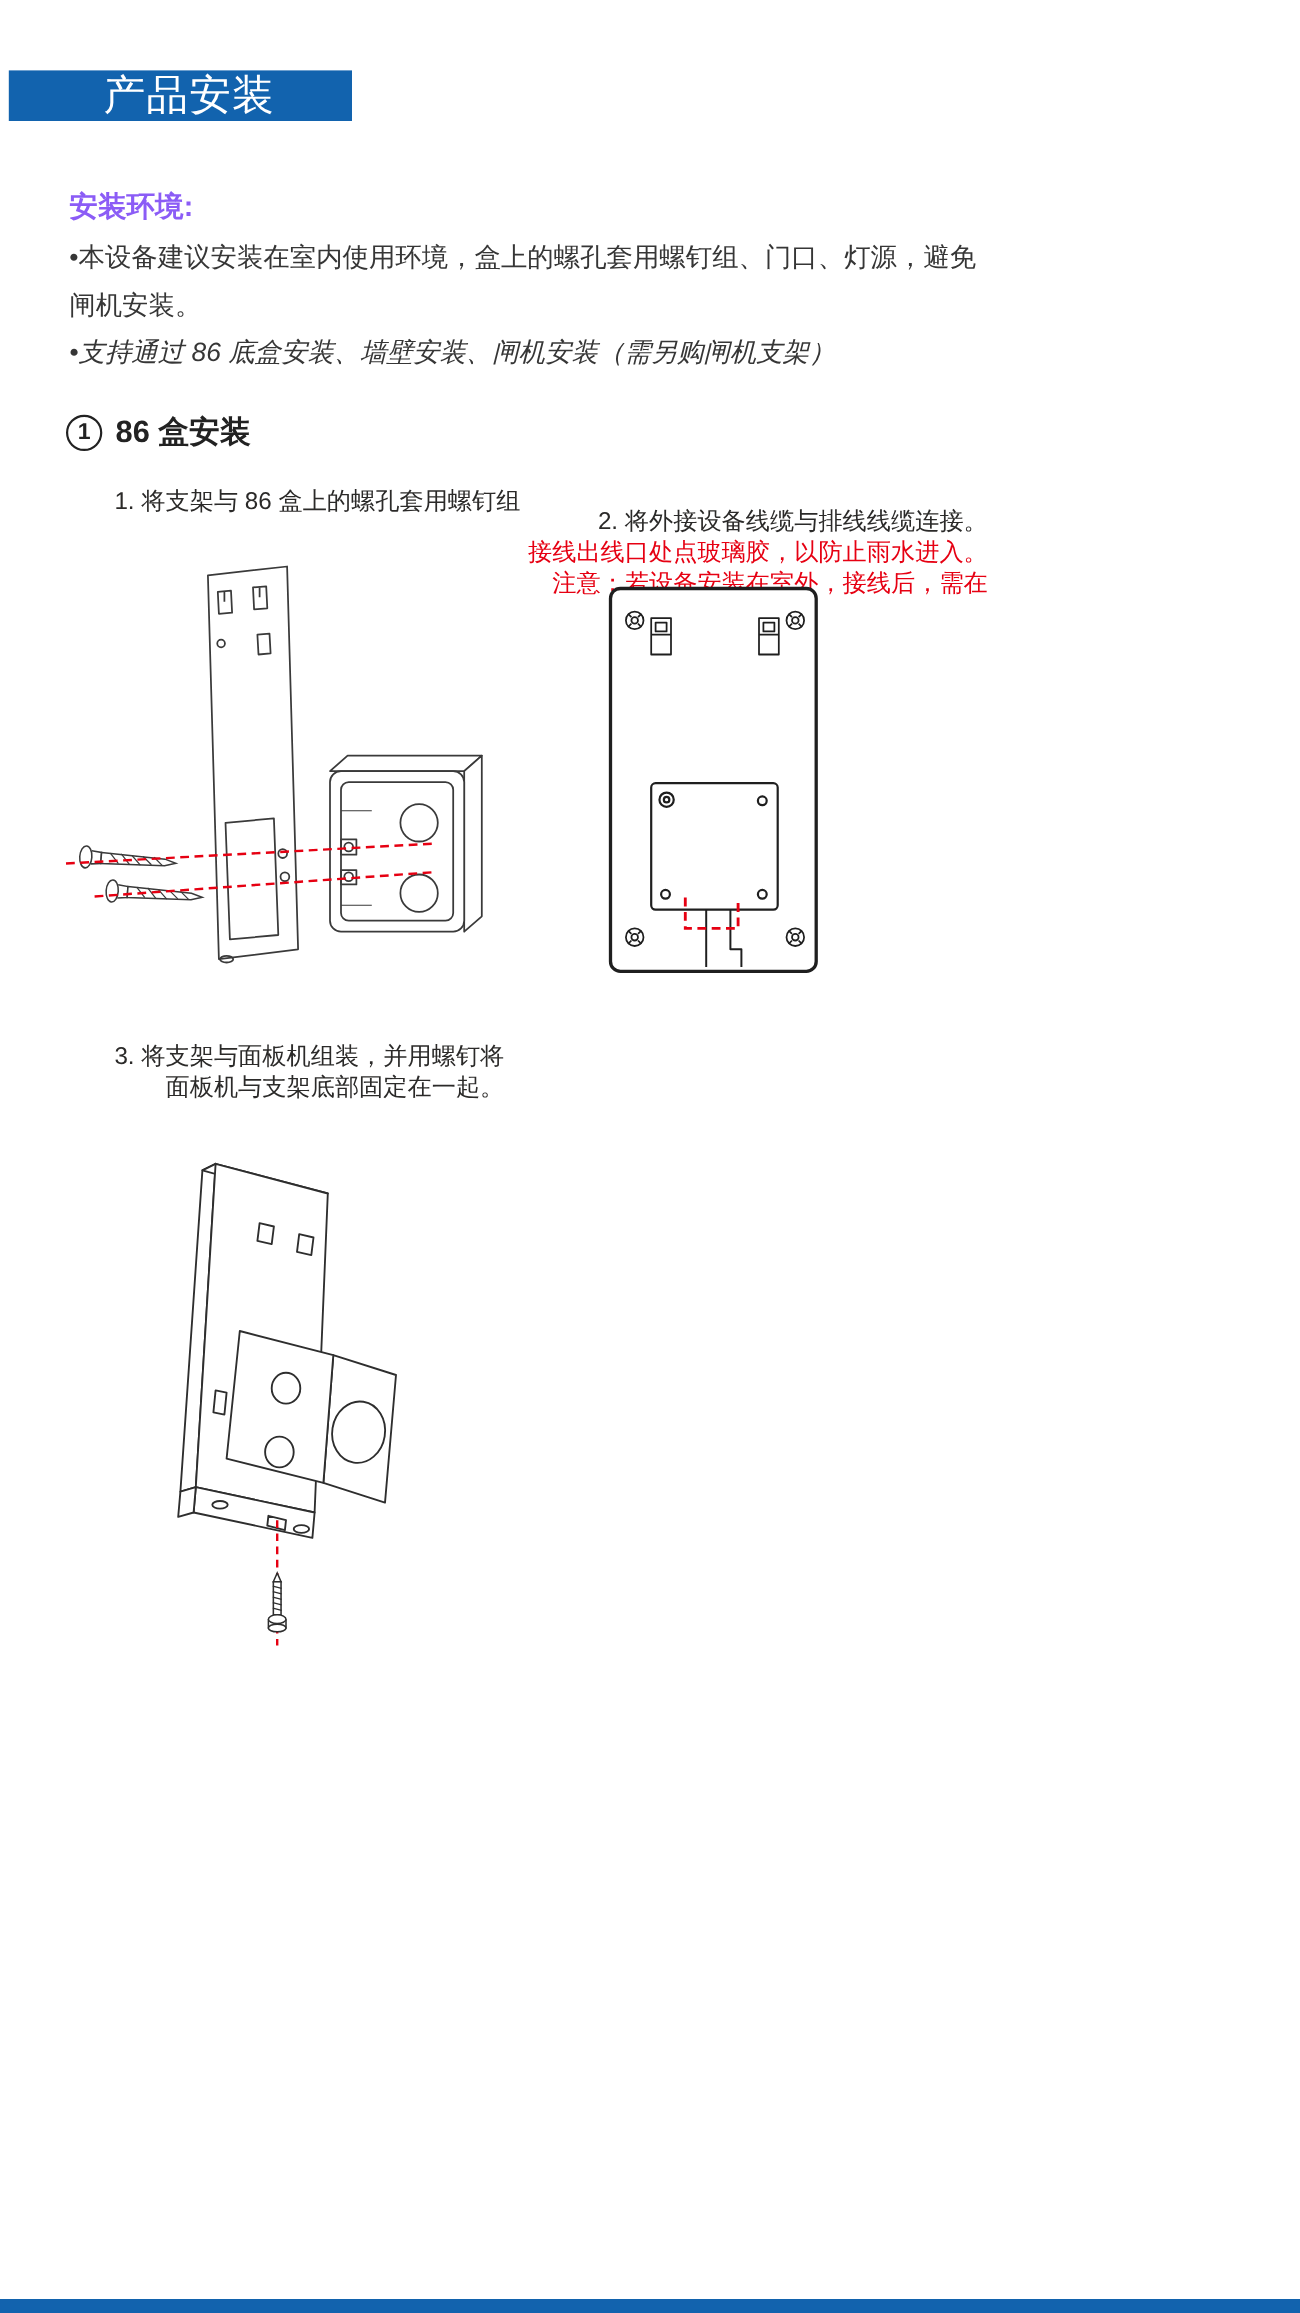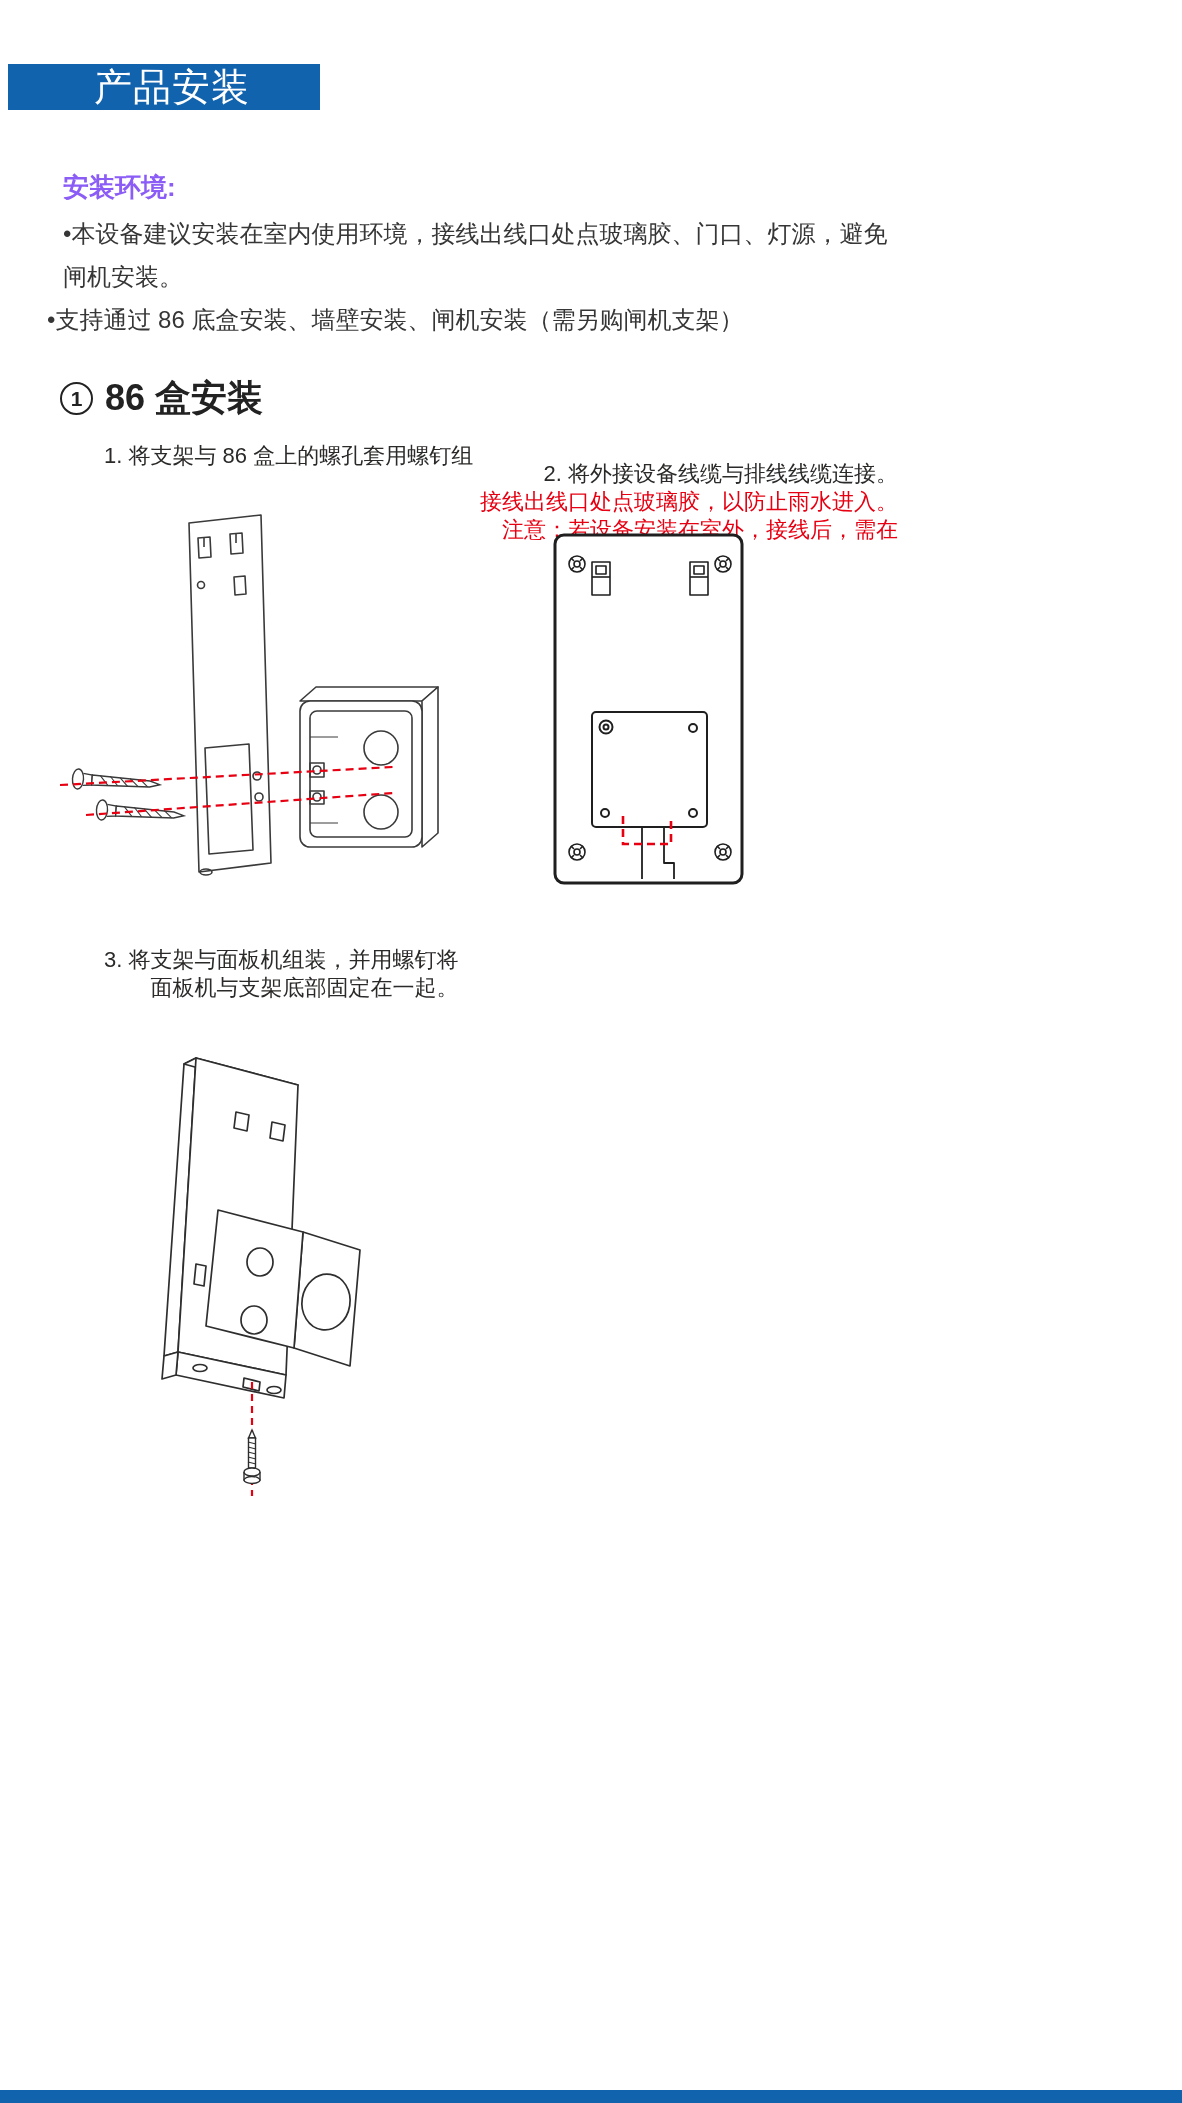--- a/index.html
+++ b/index.html
@@ -16,37 +16,37 @@
     font-size:38px; line-height:46px; padding-left:86px; letter-spacing:1px;
   }
   .env-heading { left:63px; top:170px; font-size:26px; font-weight:bold; color:#8b5cf6; }
   .body-line  { font-size:24px; color:#363636; white-space:nowrap; }
   .section-heading { left:60px; top:374px; display:flex; align-items:center; gap:12px; }
   .circle-num {
     width:33px; height:33px; border:2.5px solid #222; border-radius:50%;
     display:flex; align-items:center; justify-content:center;
     font-size:21px; font-weight:bold; color:#222;
   }
-  .section-title { font-size:36px; font-weight:bold; color:#222; }
+  .section-title { font-size:28px; font-weight:bold; color:#222; }
   .step { font-size:22px; line-height:28px; color:#2b2a29; white-space:nowrap;text-align:right; }
   .red  { color:#e60012; }
   .footer-bar { left:0; bottom:0; width:1182px; height:13px; background:#1263ae; }
   svg { display:block; }
 </style>
 </head>
 <body>
 
 <div class="abs header-bar">
   <span>产品安装</span>
 </div>
 
 <div class="abs env-heading">安装环境:</div>
-<div class="abs body-line" style="left:63px; top:218px;">•本设备建议安装在室内使用环境，接线出线口处点玻璃胶、门口、灯源，避免</div>
+<div class="abs body-line" style="left:63px; top:218px;">•本设备建议安装在室内使用环境，盒上的螺孔套用螺钉组、门口、灯源，避免</div>
 <div class="abs body-line" style="left:63px; top:261px;">闸机安装。</div>
-<div class="abs body-line" style="left:47px; top:304px;">•支持通过 86 底盒安装、墙壁安装、闸机安装（需另购闸机支架）</div>
+<div class="abs body-line" style="left:63px; top:304px;font-style:italic;">•支持通过 86 底盒安装、墙壁安装、闸机安装（需另购闸机支架）</div>
 
 <div class="abs section-heading">
   <span class="circle-num">1</span>
   <span class="section-title">86 盒安装</span>
 </div>
 
 <div class="abs step" style="left:104px; top:442px;">
   <div>1. 将支架与 86 盒上的螺孔套用螺钉组</div>
 </div>
 

